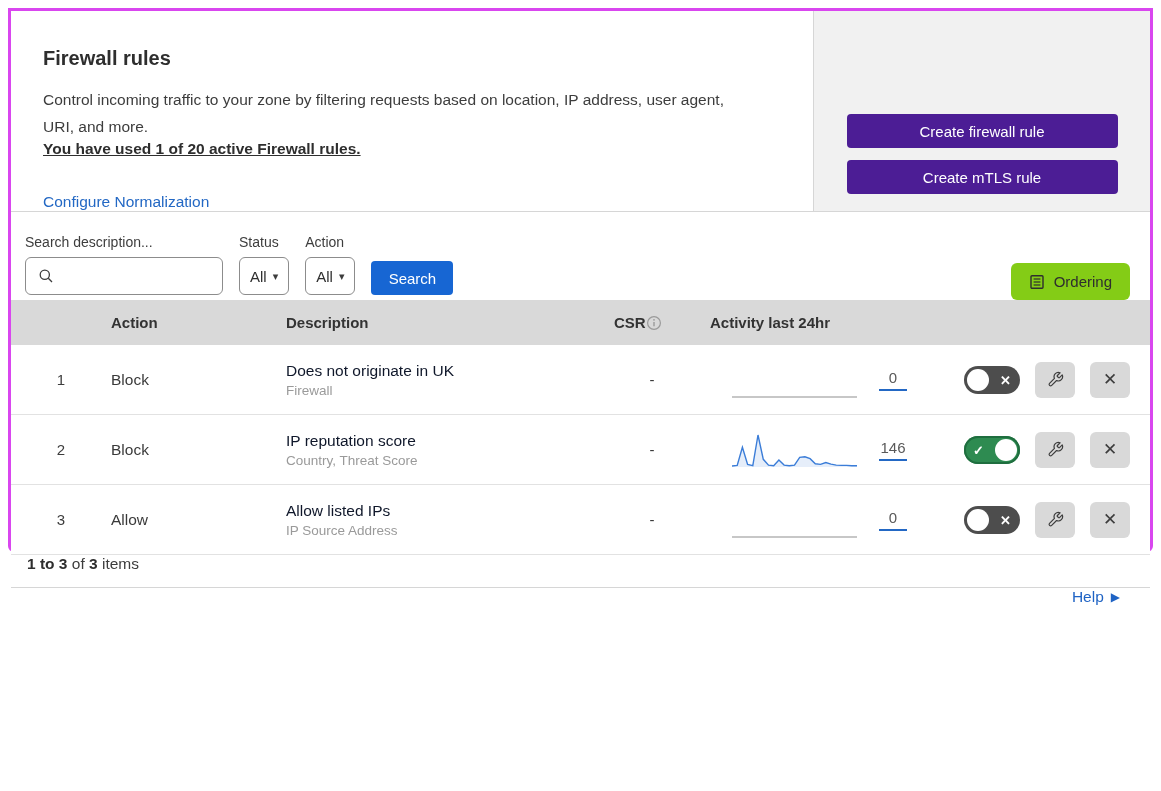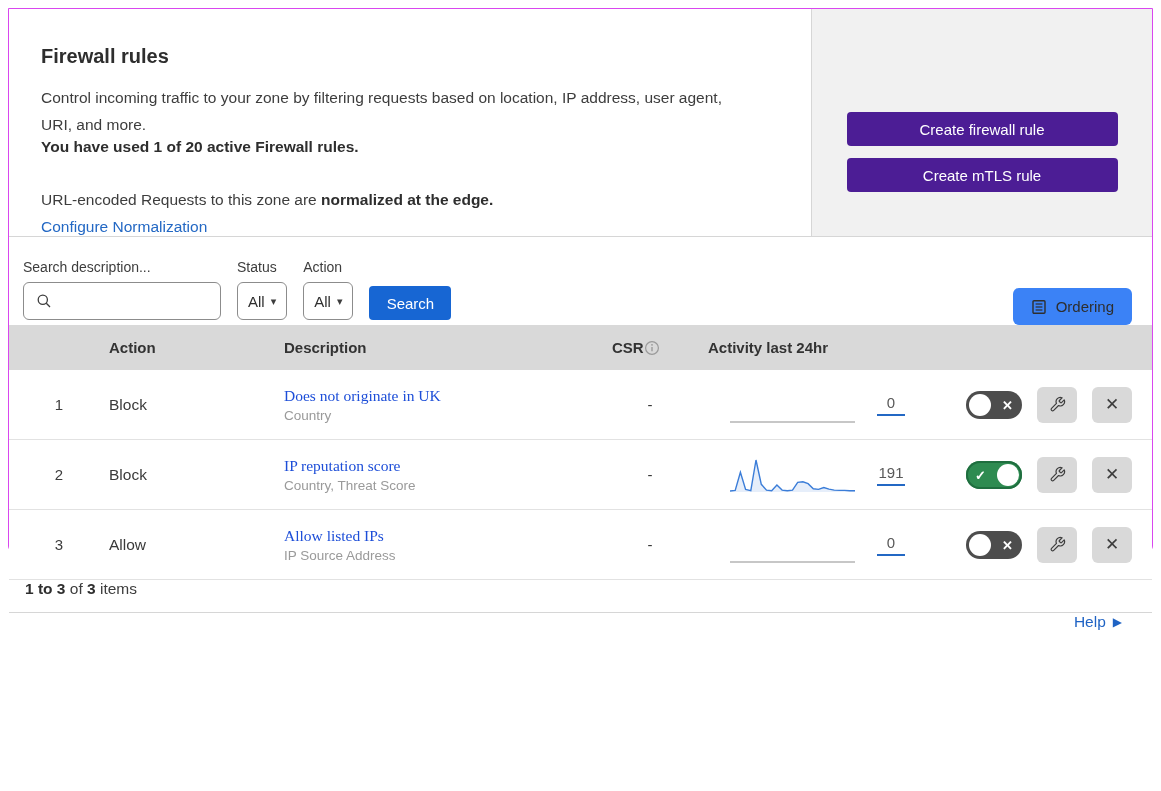--- a/index.html
+++ b/index.html
@@ -8,36 +8,36 @@
     font-family: "Liberation Sans", sans-serif;
     color: #3a3a3a;
     width: 1161px;
     height: 791px;
     overflow: hidden;
   }
   .page {
     margin: 8px;
     width: 1145px;
     height: 544px;
-    border: 1px solid #d946ef;
+    border: 3px solid #d946ef;
     border-radius: 0 0 6px 6px;
     background: #fff;
     display: flex;
     flex-direction: column;
   }
 
   
   .header-section { display: flex; height: 285px; border-bottom: 1px solid #d6d6d6; }
   .header-left {
     width: 803px; background: #fff; border-right: 1px solid #d6d6d6;
     padding: 36px 40px 0 32px;
   }
   .page-title { font-size: 20px; font-weight: 600; color: #2e2e2e; margin-bottom: 17px; }
   .page-desc { font-size: 15.5px; line-height: 1.72; color: #3d3d3d; max-width: 712px; }
-  .usage-note { font-size: 15.5px; font-weight: 700; color: #2e2e2e; margin-bottom: 35px; }
+  .usage-note { font-size: 15.5px; font-weight: 700; color: #2e2e2e; margin-bottom: 35px; text-decoration: underline; }
   .normalization { font-size: 15.5px; color: #3d3d3d; margin-bottom: 9px; }
   .normalization b { color: #2e2e2e; }
   .text-link {
     font-size: 15.5px; color: #2368c4; 
     text-underline-offset: 4px; cursor: pointer;
   }
   .header-right {
     flex: 1; background: #f1f1f1;
     display: flex; flex-direction: column; align-items: center;
     padding-top: 103px; gap: 12px;
@@ -70,21 +70,21 @@
     font-family: "Liberation Sans", sans-serif;
   }
   .caret { font-size: 11px; color: #3d3d3d; line-height: 1; }
   .btn-search {
     width: 82px; height: 34px; margin-top: 2px; background: #1766d3; color: #fff;
     border: none; border-radius: 4px; font-size: 15px; cursor: pointer;
     font-family: "Liberation Sans", sans-serif;
   }
   .filter-spacer { flex: 1; }
   .btn-ordering {
-    height: 37px; margin-top: 1px; padding: 0 18px; background: #3b82f6; color: #2e2e2e;
+    height: 37px; margin-top: 1px; padding: 0 18px; background: #84cc16; color: #2e2e2e;
     border: none; border-radius: 6px; font-size: 15px; cursor: pointer;
     display: flex; align-items: center; gap: 9px;
     font-family: "Liberation Sans", sans-serif;
   }
 
   
   .rules-table { width: 100%; }
   .thead {
     height: 45px; background: #d9d9d9;
     display: grid; align-items: center;
@@ -94,21 +94,21 @@
   .hcell.c-csr-h { display: flex; align-items: center; padding-left: 8px; }
   .hcell.c-activity-h { padding-left: 12px; }
   .trow {
     height: 70px; border-bottom: 1px solid #e2e2e2;
     display: grid; align-items: center;
     grid-template-columns: 100px 175px 320px 92px 215px 1fr;
     background: #fff;
   }
   .c-idx { text-align: center; font-size: 15px; color: #3d3d3d; }
   .c-action { font-size: 15.5px; color: #3a3a3a; }
-  .desc-main { font-size: 15.5px; color: #1d4ed8; margin-bottom: 3px; font-family: Liberation Serif, serif; }
+  .desc-main { font-size: 15.5px; color: #0f172a; margin-bottom: 3px; }
   .desc-sub { font-size: 13.5px; color: #9a9a9a; }
   .c-csr { text-align: center; font-size: 15px; color: #3a3a3a; }
   .c-activity { display: flex; align-items: center; justify-content: flex-end; padding-right: 6px; }
   .spark { width: 125px; height: 40px; display: inline-block; }
   .spark svg { display: block; }
   .spark-line { fill: none; stroke: #3b7dd8; stroke-width: 1.4; }
   .spark-area { fill: rgba(59, 125, 216, 0.13); stroke: none; }
   .spark-flat { stroke: #b5b5b5; stroke-width: 1.4; }
   .count-link {
     margin-left: 22px; min-width: 28px; text-align: center;
@@ -167,21 +167,20 @@
 </head>
 <body>
 
 <div class="page">
 
   <div class="header-section">
     <div class="header-left">
       <div class="page-title">Firewall rules</div>
       <p class="page-desc">Control incoming traffic to your zone by filtering requests based on location, IP address, user agent, URI, and more.</p>
       <div class="usage-note">You have used 1 of 20 active Firewall rules.</div>
-      <div class="normalization"><span>URL-encoded Requests to this zone are </span><b>normalized at the edge.</b></div>
       <a class="text-link">Configure Normalization</a>
     </div>
     <div class="header-right">
       <button class="btn-primary">Create firewall rule</button>
       <button class="btn-primary">Create mTLS rule</button>
     </div>
   </div>
 
   <div class="filter-bar">
     <div class="filter-group">
@@ -240,21 +239,21 @@
       </div>
       <div class="hcell c-activity-h">Activity last 24hr</div>
       <div class="hcell"></div>
     </div>
 
     <div class="trow">
       <div class="c-idx">1</div>
       <div class="c-action">Block</div>
       <div class="c-desc">
         <div class="desc-main">Does not originate in UK</div>
-        <div class="desc-sub">Country</div>
+        <div class="desc-sub">Firewall</div>
       </div>
       <div class="c-csr">-</div>
       <div class="c-activity">
         <span class="spark">
             <svg width="125" height="40" viewBox="0 0 125 40">
               <line x1="0" y1="37" x2="125" y2="37" class="spark-flat"></line>
             </svg>
           </span>
         <a class="count-link">0</a>
       </div>
@@ -283,21 +282,21 @@
         <div class="desc-sub">Country, Threat Score</div>
       </div>
       <div class="c-csr">-</div>
       <div class="c-activity">
         <span class="spark">
             <svg width="125" height="40" viewBox="0 0 125 40">
               <polygon points="0.0,36.0 5.2,35.4 10.4,17.2 15.6,34.4 20.8,35.7 26.0,5.0 31.3,29.3 36.5,35.1 41.7,35.7 46.9,30.0 52.1,35.1 57.3,35.7 62.5,35.1 67.7,27.4 72.9,26.8 78.1,28.7 83.3,33.8 88.5,34.4 93.8,32.5 99.0,34.1 104.2,35.1 109.4,35.4 114.6,35.4 119.8,35.7 125.0,35.7 125,37 0,37" class="spark-area"></polygon>
               <polyline points="0.0,36.0 5.2,35.4 10.4,17.2 15.6,34.4 20.8,35.7 26.0,5.0 31.3,29.3 36.5,35.1 41.7,35.7 46.9,30.0 52.1,35.1 57.3,35.7 62.5,35.1 67.7,27.4 72.9,26.8 78.1,28.7 83.3,33.8 88.5,34.4 93.8,32.5 99.0,34.1 104.2,35.1 109.4,35.4 114.6,35.4 119.8,35.7 125.0,35.7" class="spark-line"></polyline>
             </svg>
           </span>
-        <a class="count-link">191</a>
+        <a class="count-link">146</a>
       </div>
       <div class="c-controls">
         <button class="toggle on">
           <span class="t-check">✓</span>
 
           <span class="t-knob"></span>
         </button>
         <button class="icon-btn">
           <svg class="icon-svg" width="17" height="17" viewBox="0 0 24 24">
             <path d="M14.7 6.3a1 1 0 0 0 0 1.4l1.6 1.6a1 1 0 0 0 1.4 0l3.77-3.77a6 6 0 0 1-7.94 7.94l-6.91 6.91a2.12 2.12 0 0 1-3-3l6.91-6.91a6 6 0 0 1 7.94-7.94l-3.76 3.76z" fill="none" stroke="#3d3d3d" stroke-width="1.7" stroke-linecap="round" stroke-linejoin="round"></path>

